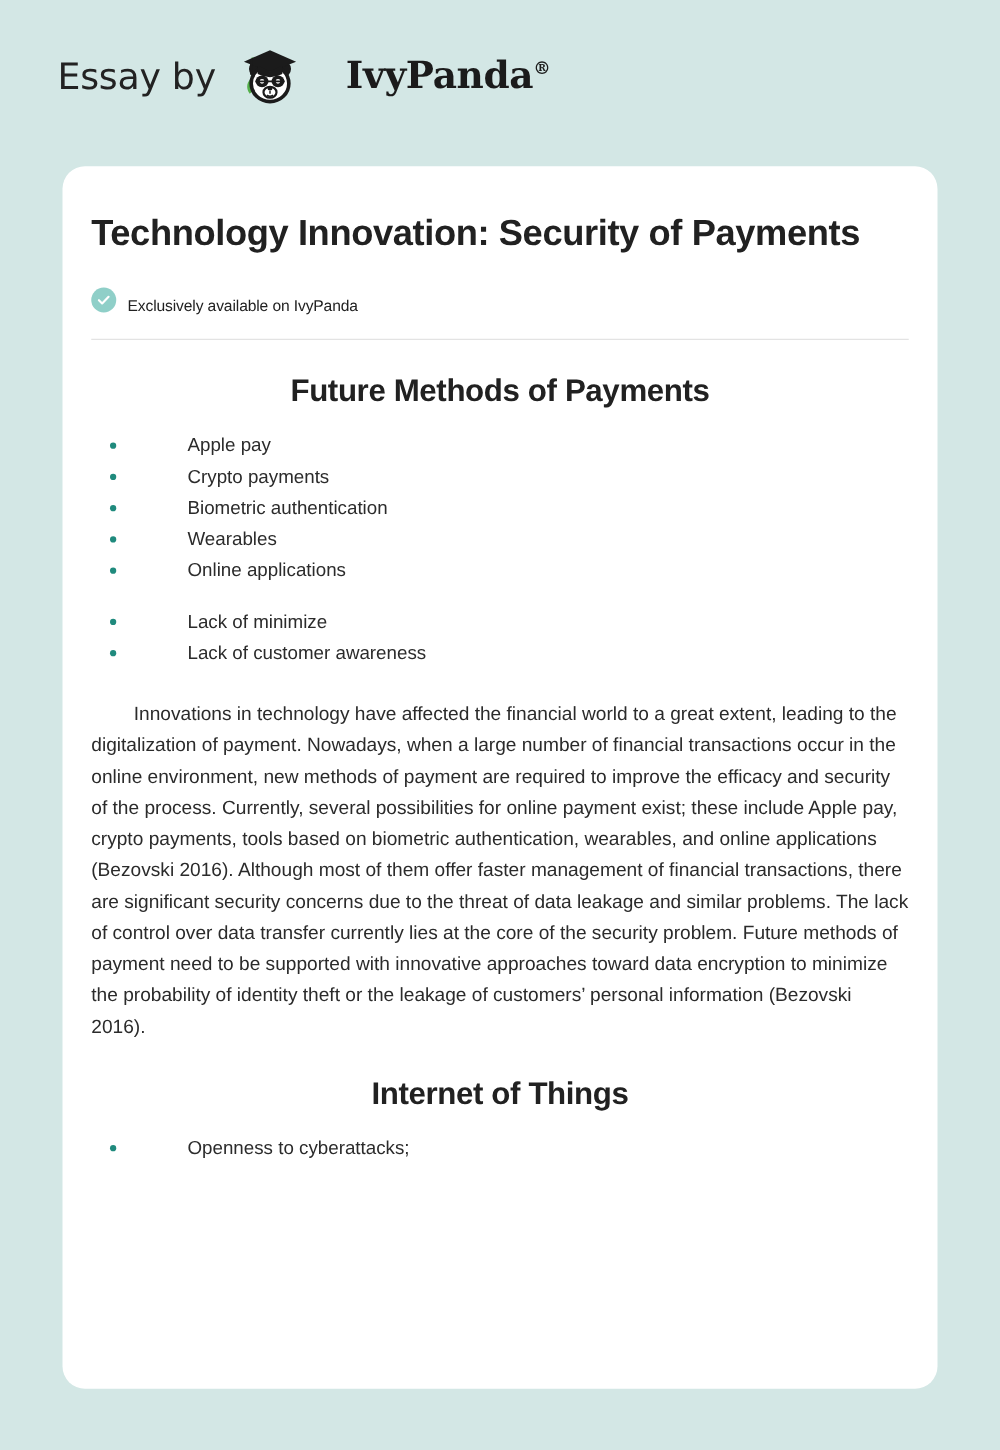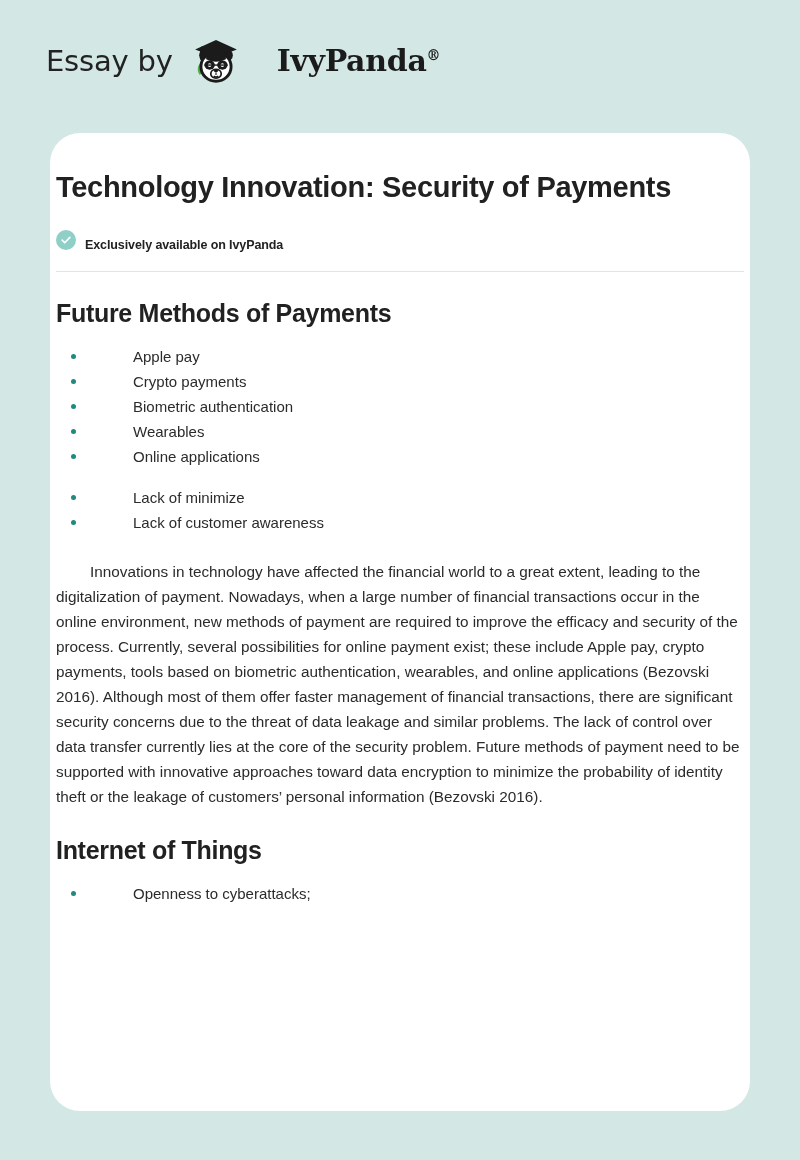--- a/index.html
+++ b/index.html
@@ -62,23 +62,23 @@
   }
 
   
   .doc-card {
     position: absolute;
     left: 50px;
     top: 133px;
     width: 700px;
     height: 978px;
     background: #ffffff;
-    border-radius: 30px;
+    border-radius: 18px;
     box-sizing: border-box;
-    padding: 0 6px;
+    padding: 0 23px;
     overflow: hidden;
   }
 
   .doc-title {
     font-family: "Liberation Sans", sans-serif;
     font-weight: bold;
     font-size: 29px;
     line-height: 38px;
     color: #212121;
     margin: 0;
@@ -97,21 +97,21 @@
     border-radius: 50%;
     background: #8fcfc8;
     display: flex;
     align-items: center;
     justify-content: center;
     flex: 0 0 auto;
   }
   .check-badge svg { display: block; }
   .exclusive-label {
     font-size: 12.5px;
-    font-weight: bold;
+    font-weight: normal;
     color: #222222;
     margin-left: 9px;
     letter-spacing: -0.1px;
     margin-top: 10px;
   }
 
   .divider {
     height: 1px;
     background: #e3e3e3;
     margin-top: 19px;
@@ -120,20 +120,21 @@
   }
 
   .section-heading {
     font-family: "Liberation Sans", sans-serif;
     font-weight: bold;
     font-size: 25px;
     color: #212121;
     margin: 0;
     padding-top: 27px;
     letter-spacing: -0.3px;
+    text-align: center;
   }
 
   ul.bullet-list {
     list-style: none;
     margin: 0;
     padding: 0;
     padding-top: 16px;
   }
   ul.bullet-list li {
     position: relative;

